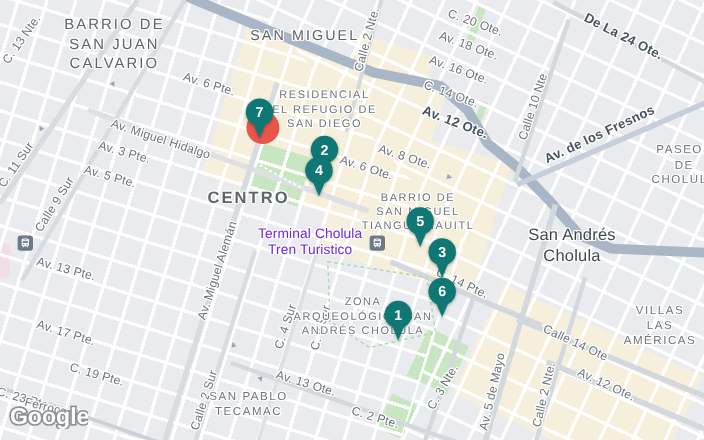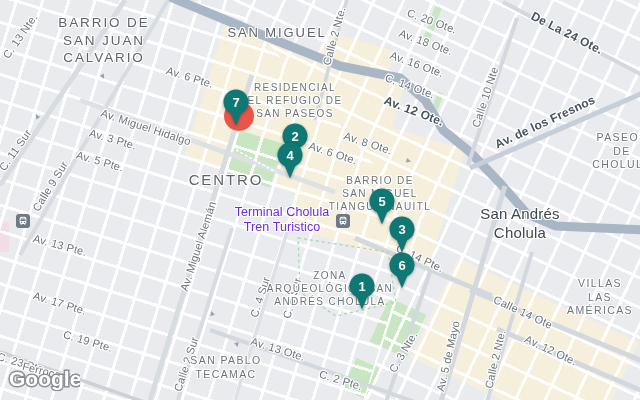--- a/index.html
+++ b/index.html
@@ -147,24 +147,24 @@
       <div class="slabel" style="left: 420px; top: 258px; transform: translate(-50%, -50%) rotate(25deg);">C. 14 Pte.</div>
       <div class="slabel" style="left: 523px; top: 312px; transform: translate(-50%, -50%) rotate(25deg);">Calle 14 Ote</div>
       <div class="slabel" style="left: 551px; top: 350px; transform: translate(-50%, -50%) rotate(25deg);">Av. 12 Ote.</div>
       <div class="slabel" style="left: 403px; top: 352px; transform: translate(-50%, -50%) rotate(-60deg);">C. 3 Nte.</div>
       <div class="slabel" style="left: 448px; top: 356px; transform: translate(-50%, -50%) rotate(-77deg);">Av. 5 de Mayo</div>
       <div class="slabel" style="left: 495px; top: 359px; transform: translate(-50%, -50%) rotate(-77deg);">Calle 2 Nte.</div>
       <div class="alabel big" style="left: 104px; top: 40px; font-size: 13.5px; transform: translate(-50%, -50%);">BARRIO DE
 SAN JUAN
 CALVARIO</div>
       <div class="alabel big" style="left: 277px; top: 33px; font-size: 13px; transform: translate(-50%, -50%);">SAN MIGUEL</div>
-      <div class="alabel big" style="left: 226px; top: 180px; font-size: 15px; transform: translate(-50%, -50%);">CENTRO</div>
+      <div class="alabel big" style="left: 226px; top: 180px; font-size: 15px; transform: translate(-50%, -50%); font-weight: bold;">CENTRO</div>
       <div class="alabel " style="left: 295px; top: 100px; font-size: 10px; transform: translate(-50%, -50%);">RESIDENCIAL
 EL REFUGIO DE
-SAN PASEOS</div>
+SAN DIEGO</div>
       <div class="alabel " style="left: 380px; top: 193px; font-size: 10px; transform: translate(-50%, -50%);">BARRIO DE
 SAN MIGUEL
 TIANGUISNAUITL</div>
       <div class="alabel " style="left: 330px; top: 268px; font-size: 10px; transform: translate(-50%, -50%); margin-top: 20px;">ZONA
 ARQUEOLÓGICA SAN
 ANDRÉS CHOLULA</div>
       <div class="alabel " style="left: 226px; top: 368px; font-size: 10.5px; transform: translate(-50%, -50%);">SAN PABLO
 TECAMAC</div>
       <div class="alabel " style="left: 600px; top: 297px; font-size: 10.5px; transform: translate(-50%, -50%);">VILLAS LAS
 AMÉRICAS</div>

